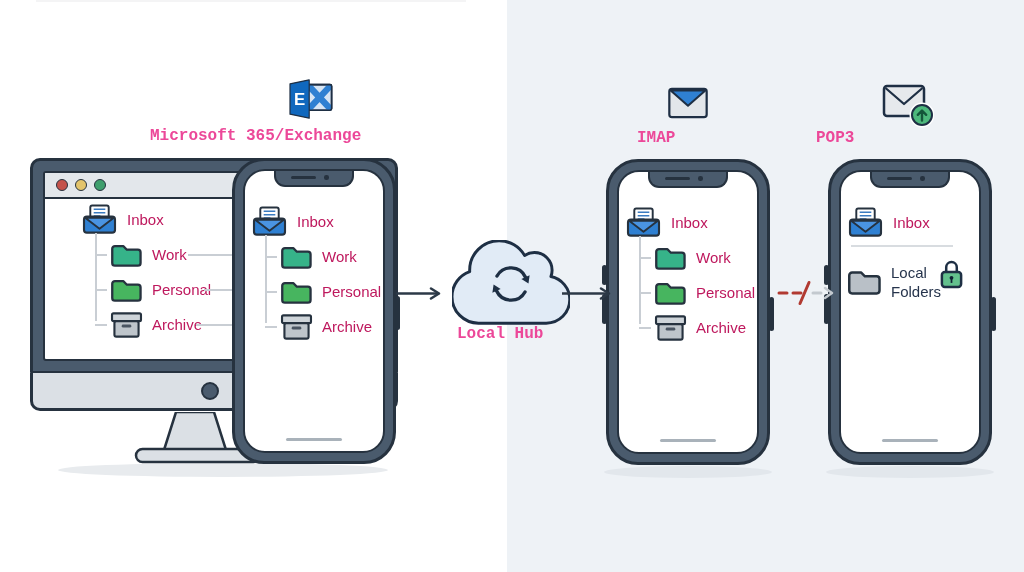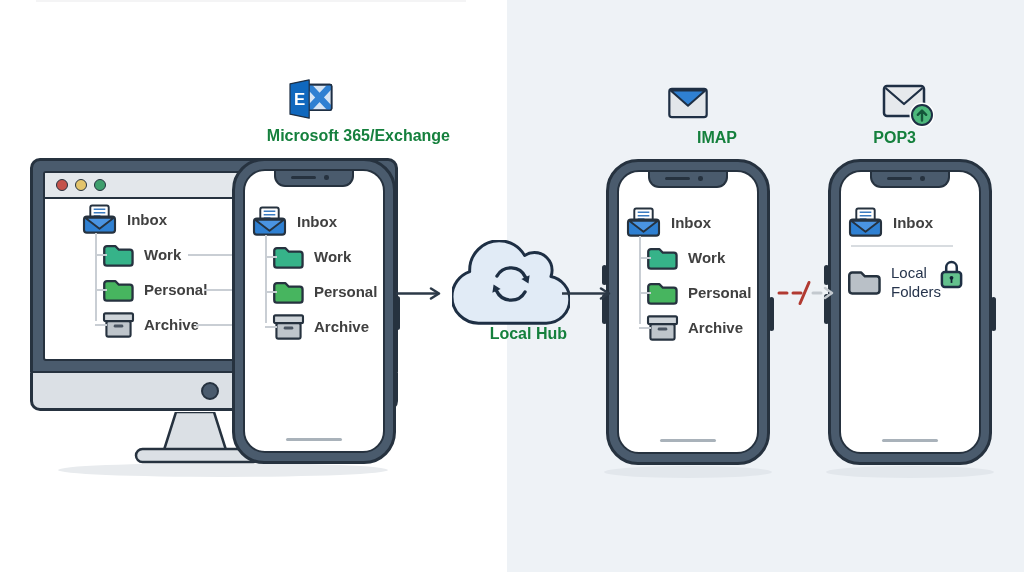--- a/index.html
+++ b/index.html
@@ -47,36 +47,36 @@
     width:56px;height:3.5px;background:#a9b2ba;border-radius:2px;}
   .sbtn{position:absolute;width:5px;background:#26323f;border-radius:3px;}
   .sbtn.r{right:-7px;top:135px;height:34px;}
   .sbtn.l1{left:-7px;top:103px;height:20px;}
   .sbtn.l2{left:-7px;top:132px;height:30px;}
 
   
   .tree{position:absolute;z-index:2;}
   .tree .row{height:35px;display:flex;align-items:center;gap:9px;}
   .tree .row.root{height:36px;}
-  .lbl{font-size:15px;color:#404040;white-space:nowrap;font-weight:bold;}
+  .lbl{font-size:15px;color:#be185d;white-space:nowrap;}
   .children{position:relative;margin-left:14px;}
   .children::before{content:"";position:absolute;left:0;top:-4px;height:calc(100% - 17px);
     width:2px;background:#c9ced4;}
-  .child{padding-left:7px;position:relative;}
+  .child{padding-left:15px;position:relative;}
   .child::before{content:"";position:absolute;left:0;top:16.5px;width:12px;height:2px;background:#c9ced4;}
   .ic{flex-shrink:0;display:block;}
   
   .sync-line{position:absolute;height:2px;background:#c9ced4;z-index:2;}
   
   .divider{margin:5px 0 4px 4px;width:102px;height:2px;background:#d8dce0;}
   .local-lbl{font-size:15px;color:#26344c;width:62px;line-height:1.3;}
   .lock{position:absolute;right:15px;top:86px;z-index:3;}
 
   
-  .h-label{position:absolute;font-weight:700;font-size:16px;color:#15803d;text-align:right;z-index:2;}
+  .h-label{position:absolute;font-weight:700;font-size:16px;color:#ec4899;text-align:left;z-index:2;font-family:Liberation Mono, monospace;}
   .hx{left:150px;top:127px;width:300px;}
   .hhub{left:457px;top:325px;width:110px;}
   .himap{left:637px;top:129px;width:100px;}
   .hpop{left:816px;top:129px;width:100px;}
   .topicon{position:absolute;z-index:2;}
 </style>
 </head>
 <body>
 
 <div class="abs bg-right"></div>

